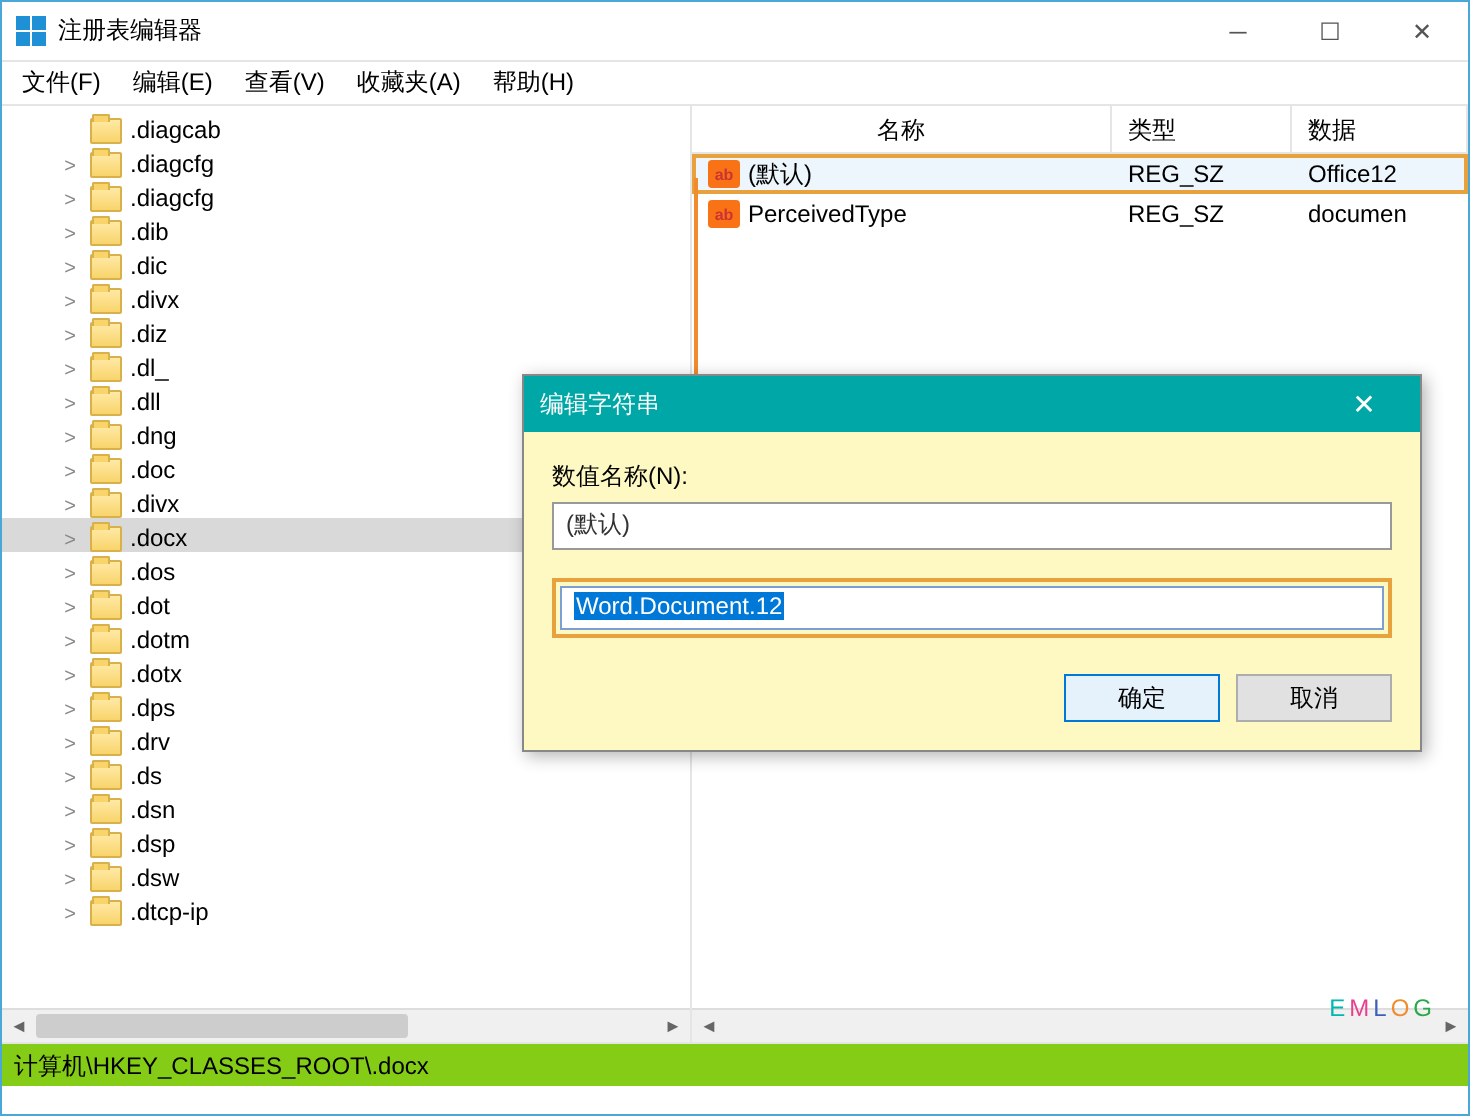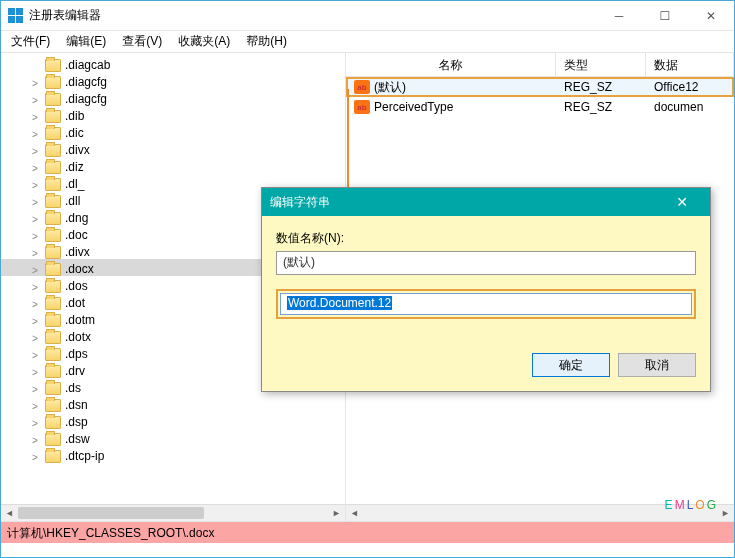--- a/index.html
+++ b/index.html
@@ -39,31 +39,31 @@
     .list-row.hl { border: 2px solid #e8a23d; background: #eef6fd; }
     .cell { padding: 0 6px; overflow: hidden; white-space: nowrap; }
     .cell.name { width: 210px; display: flex; align-items: center; }
     .cell.type { width: 90px; }
     .cell.data { flex: 1; }
     .str-icon { width:16px; height:14px; margin-right:4px; border:7px solid #f97316; background:#fff; border-radius:2px; display:flex; align-items:center; justify-content:center; font-size:8px; color:#c33; font-weight:bold; }
     .right-scroll { position:absolute; bottom:0; left:0; right:0; height:17px; background:#f0f0f0; border-top:1px solid #ddd; display:flex; }
     .right-scroll .arr { width:17px; display:flex; align-items:center; justify-content:center; color:#666; font-size:9px; }
     .right-scroll .track { flex:1; }
     
-    .statusbar { height: 22px; padding: 3px 6px; border-top: 1px solid #e5e5e5; background: #fca5a5; font-size: 12px; }
+    .statusbar { height: 22px; padding: 3px 6px; border-top: 1px solid #e5e5e5; background: #84cc16; font-size: 12px; }
     
     .dialog { position: absolute; left: 260px; top: 186px; width: 450px; background: #fef9c3; border: 1px solid #888; box-shadow: 2px 2px 8px rgba(0,0,0,0.3); }
     .dlg-title { height: 28px; background: #00a7a7; color: #fff; display: flex; align-items: center; padding: 0 8px; }
     .dlg-title .t { flex:1; font-size:12px; }
     .dlg-close { width: 40px; text-align: center; color: #fff; font-size: 14px; }
     .dlg-body { padding: 14px; }
     .dlg-label { margin-bottom: 4px; font-size: 12px; }
     .dlg-input { width: 100%; height: 24px; padding: 2px 6px; border: 1px solid #999; background: #fff; margin-bottom: 14px; font-size: 12px; position: relative; }
     .dlg-input.ro { background: #fff; color: #333; }
-    .value-wrap { position:relative; border: 2px solid #e8a23d; padding:2px; margin-bottom:30px; }
+    .value-wrap { position:relative; border: 2px solid #e8a23d; padding:2px; margin-bottom:14px; }
     .value-input { width:100%; height:22px; padding:2px 6px; border:1px solid #7a9fd4; background:#fff; }
     .value-input .sel { background:#0078d7; color:#fff; padding:0 1px; }
     .dlg-buttons { display: flex; justify-content: flex-end; gap: 8px; padding-top: 4px; }
     .dlg-btn { width: 78px; height: 24px; border: 1px solid #adadad; background: #e1e1e1; text-align: center; line-height: 22px; }
     .dlg-btn.primary { border: 1px solid #0078d7; background: #e5f1fb; }
     
     .arrow-line { position:absolute; left:346px; top:88px; width:2px; height:226px; background:#f08c2e; }
     .arrow-head { position:absolute; left:340px; top:310px; width:0; height:0; border-left:7px solid transparent; border-right:7px solid transparent; border-top:12px solid #f08c2e; }
     
     .watermark { position: absolute; right: 16px; bottom: 39px; font-size: 40px; font-weight: 400; letter-spacing: 2px; font-family: Arial Black, sans-serif; }

